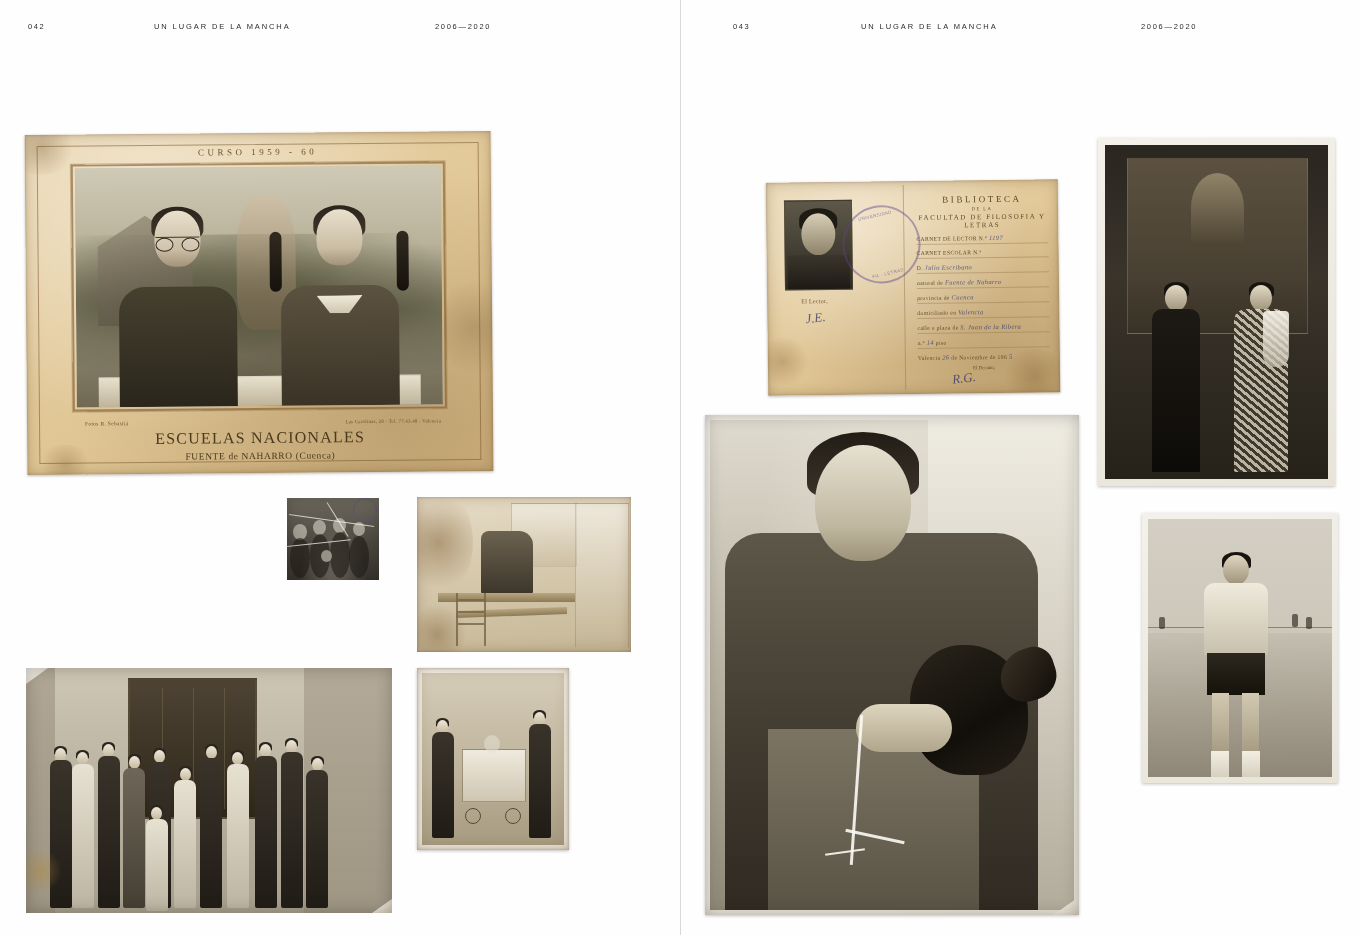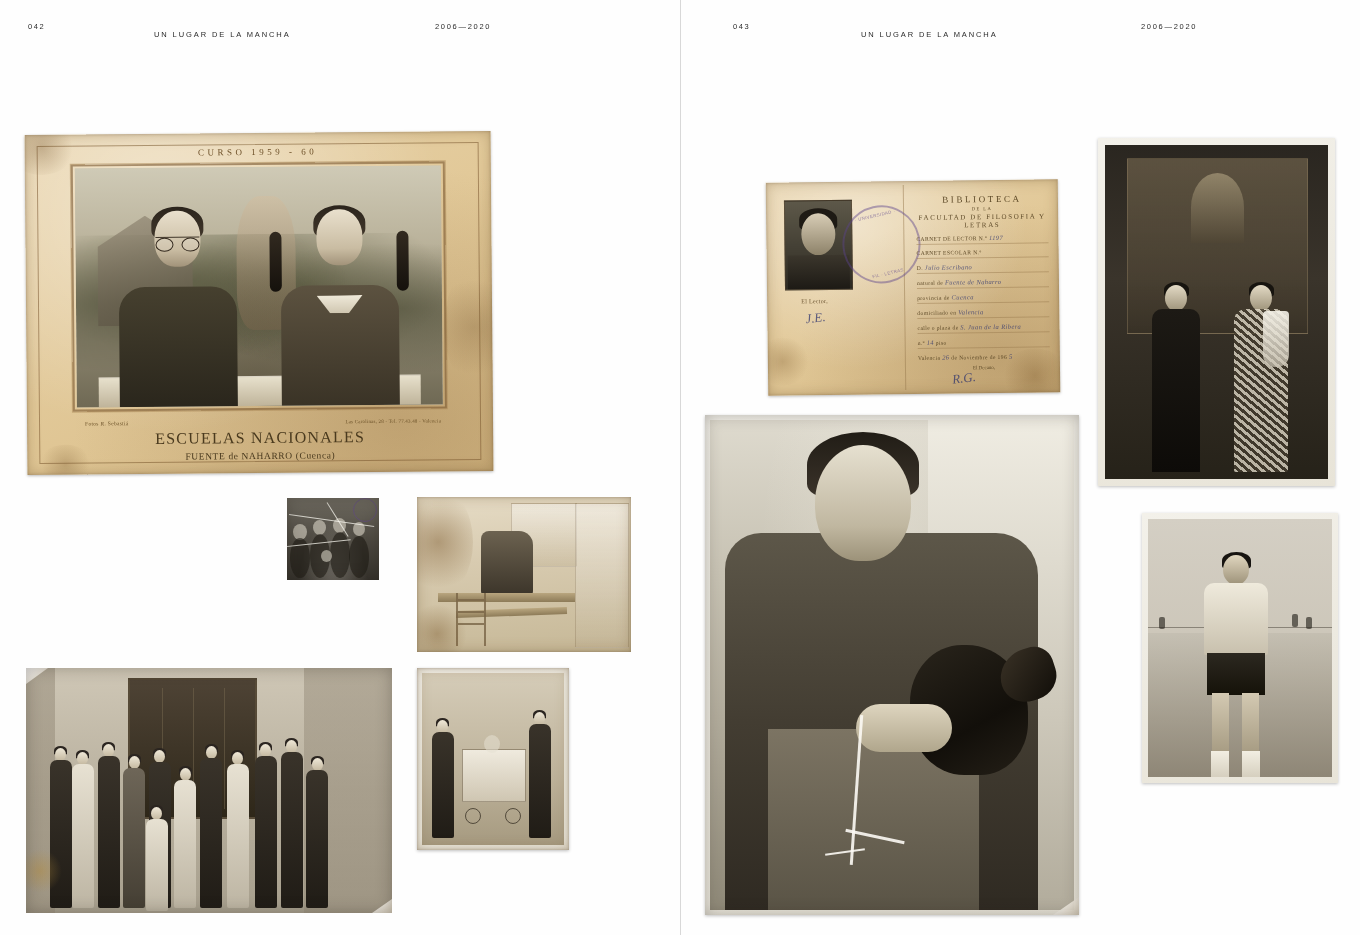--- a/index.html
+++ b/index.html
@@ -45,21 +45,21 @@
     text-transform: uppercase;
   }
   .runhead .folio {
     position: absolute;
     left: 28px;
     top: 0;
   }
   .runhead .title {
     position: absolute;
     left: 126px;
-    top: 8px;
+    top: 0;
     letter-spacing: 1.9px;
     padding-left: 28px;
   }
   .runhead .years {
     position: absolute;
     left: 435px;
     top: 0;
     letter-spacing: 1.7px;
   }
   .page.right .runhead .folio { left: 52px; }

